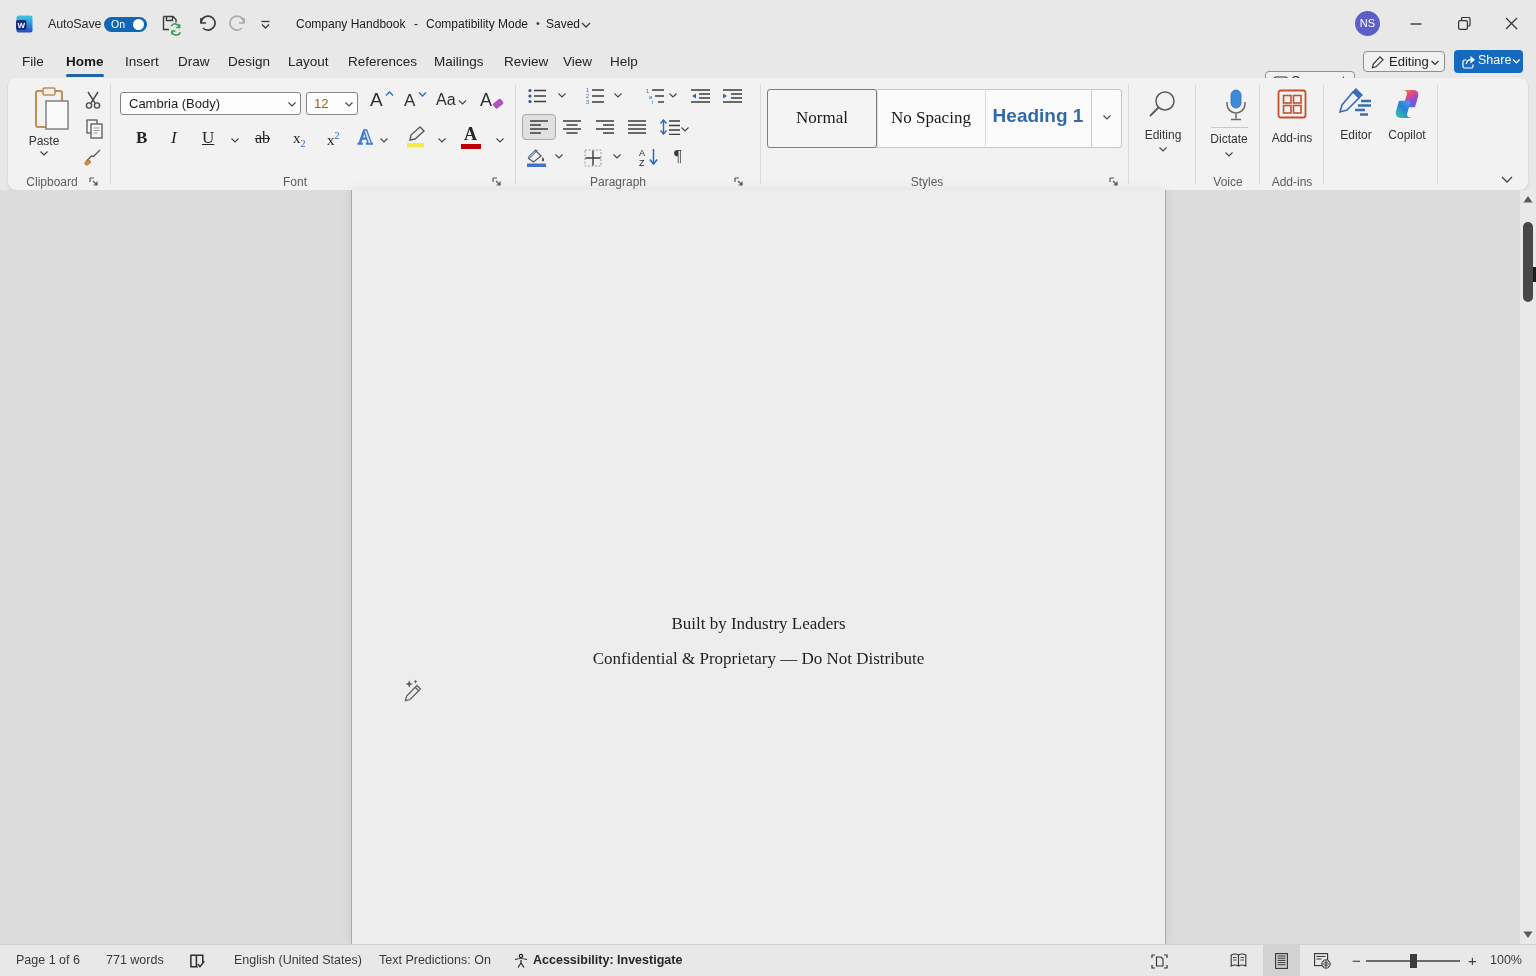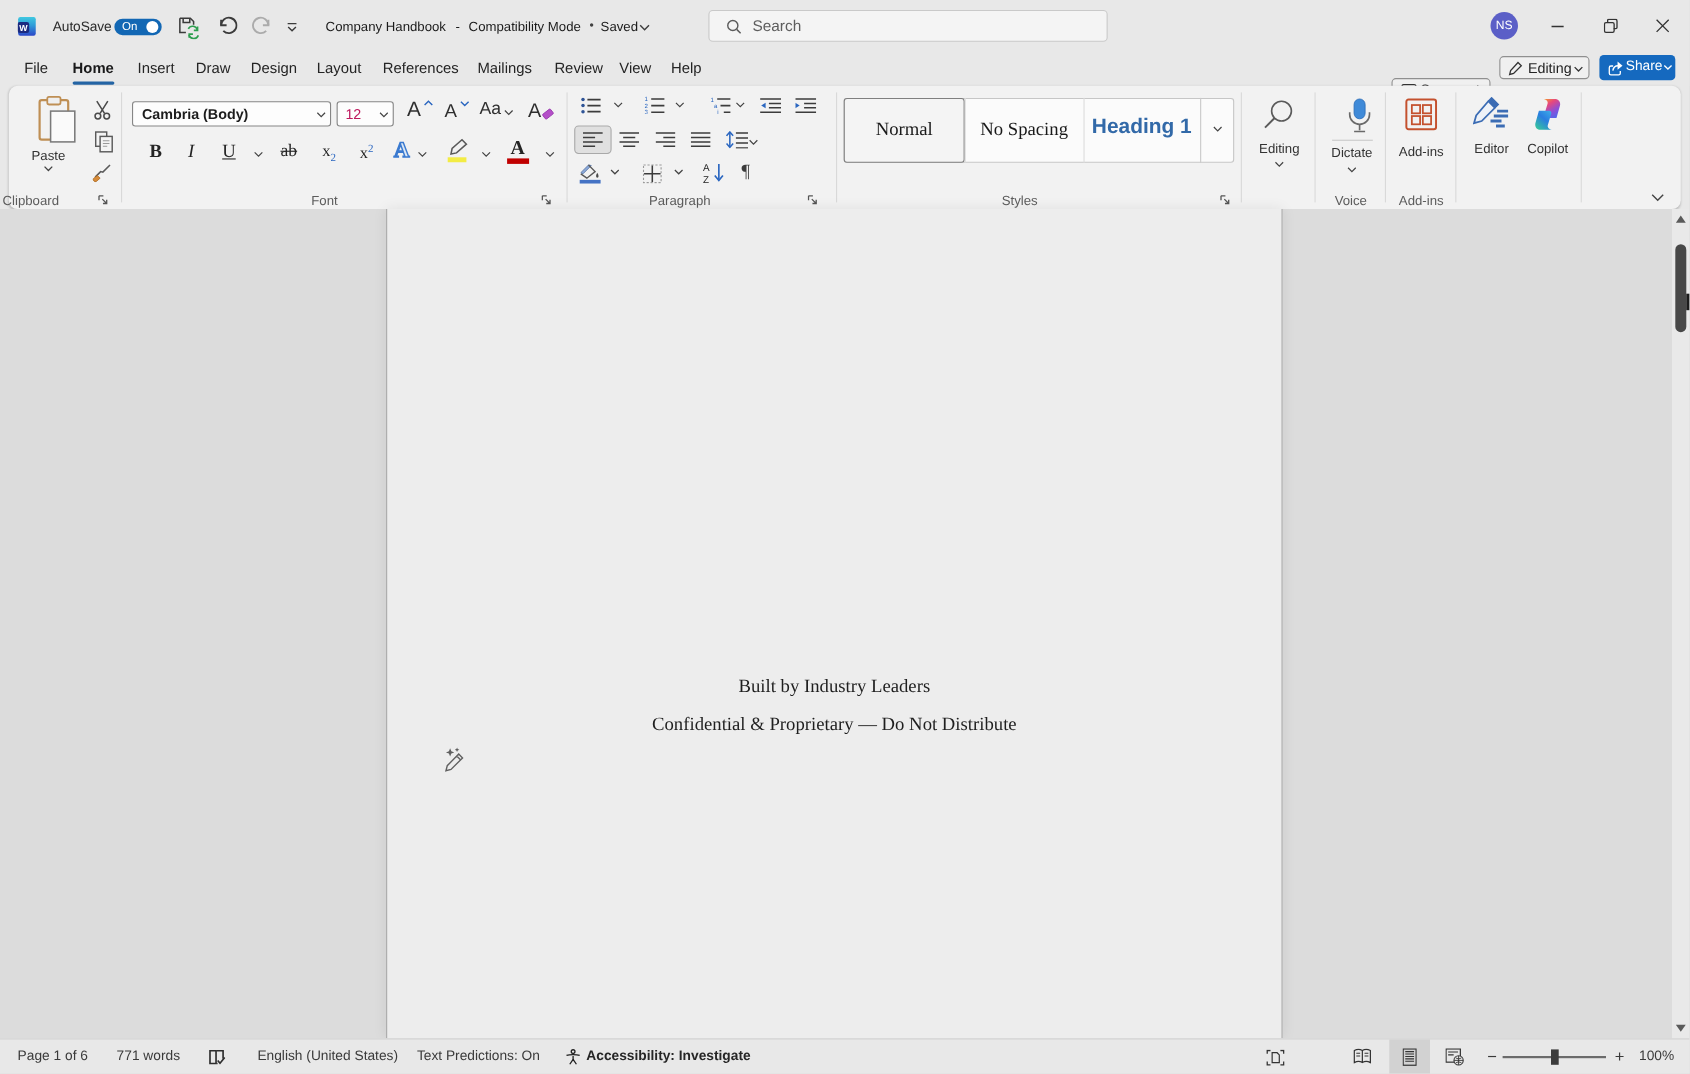--- a/index.html
+++ b/index.html
@@ -76,27 +76,20 @@
 
   <div class="abs" style="left:296px;top:17px;font-size:12px;color:#1b1b1b;white-space:nowrap;">Company Handbook</div>
   <div class="abs" style="left:414px;top:17px;font-size:12px;color:#1b1b1b;">-</div>
   <div class="abs" style="left:426px;top:17px;font-size:12px;color:#1b1b1b;white-space:nowrap;">Compatibility Mode</div>
   <div class="abs" style="left:536px;top:17px;font-size:11px;color:#424242;">•</div>
   <div class="abs" style="left:546px;top:17px;font-size:12px;color:#1b1b1b;">Saved</div>
   <svg class="abs" style="left:580px;top:20px;" width="12" height="11" viewBox="0 0 12 11">
     <path d="M2 3 l4 4 l4 -4" fill="none" stroke="#3b3b3b" stroke-width="1.3"></path>
   </svg>
 
-  <div class="abs" style="left:644px;top:9px;width:363px;height:29px;background:#f4f4f4;border:1px solid #c9c9c9;border-radius:4px;">
-    <svg class="abs" style="left:15px;top:7px;" width="15" height="15" viewBox="0 0 15 15">
-      <circle cx="6.2" cy="6.2" r="4.6" fill="none" stroke="#5b5b5b" stroke-width="1.3"></circle>
-      <path d="M9.7 9.7 L13.3 13.3" stroke="#5b5b5b" stroke-width="1.3"></path>
-    </svg>
-    <div class="abs" style="left:39px;top:5px;font-size:14px;color:#5e5e5e;">Search</div>
-  </div>
 
   <div class="abs" style="left:1355px;top:11px;width:25px;height:25px;background:#5b5fc7;border-radius:50%;text-align:center;line-height:25px;font-size:11px;color:#fff;">NS</div>
 
   <svg class="abs" style="left:1410px;top:18px;" width="12" height="12" viewBox="0 0 12 12">
       <path d="M0.5 6 h11" stroke="#333" stroke-width="1.4"></path>
     </svg>
   <svg class="abs" style="left:1458px;top:17px;" width="13" height="13" viewBox="0 0 13 13">
     <path d="M3.5 3.5 v-2 a1 1 0 0 1 1 -1 h6 a1.5 1.5 0 0 1 1.5 1.5 v6 a1 1 0 0 1 -1 1 h-2" fill="none" stroke="#333" stroke-width="1.2"></path>
     <rect x="0.6" y="3.6" width="8.8" height="8.8" rx="1.4" fill="none" stroke="#333" stroke-width="1.2"></rect>
   </svg>
@@ -151,21 +144,21 @@
 
   <div class="vsep" style="left:102px;"></div>
   <div class="vsep" style="left:507px;"></div>
   <div class="vsep" style="left:752px;"></div>
   <div class="vsep" style="left:1120px;"></div>
   <div class="vsep" style="left:1187px;"></div>
   <div class="vsep" style="left:1251px;"></div>
   <div class="vsep" style="left:1315px;"></div>
   <div class="vsep" style="left:1429px;"></div>
 
-  <div class="glabel" style="left:20px;">Clipboard</div>
+  <div class="glabel" style="left:44px;">Clipboard</div>
   <div class="glabel" style="left:287px;">Font</div>
   <div class="glabel" style="left:610px;">Paragraph</div>
   <div class="glabel" style="left:919px;">Styles</div>
   <div class="glabel" style="left:1220px;">Voice</div>
   <div class="glabel" style="left:1284px;">Add-ins</div>
 
   <svg class="launcher" style="left:81px;" viewBox="0 0 10 10">
       <path d="M1 1 h4 M1 1 v4" stroke="#555" stroke-width="1.2" fill="none"></path>
       <path d="M4 4 l4 4 M8 4.6 v3.4 h-3.4" stroke="#555" stroke-width="1.2" fill="none"></path>
     </svg>
@@ -207,27 +200,27 @@
     <rect x="5" y="5" width="11" height="14" fill="#f4f4f4" stroke="#5a5a5a" stroke-width="1.3"></rect>
     <path d="M7.5 9 h6 M7.5 11.5 h6 M7.5 14 h4" stroke="#9a9a9a" stroke-width="1"></path>
   </svg>
 
   <svg class="abs" style="left:75px;top:69px;" width="20" height="20" viewBox="0 0 20 20">
     <path d="M17 3 l-6.5 6.5 -2 -0.5 -5 5" fill="none" stroke="#5a5a5a" stroke-width="1.4"></path>
     <path d="M5.5 12.5 l2.5 2.5 -3.5 3 c-1.5 0.6 -3.3 -1 -2.6 -2.6 z" fill="#d88c3a" stroke="#b06f28" stroke-width="0.8"></path>
   </svg>
 
   <div class="abs" style="left:112px;top:14px;width:181px;height:23px;background:#fdfdfd;border:1px solid #868686;border-radius:3px;">
-    <div class="abs" style="left:8px;top:3px;font-size:13px;color:#1c1c1c;font-weight:bold;">Cambria (Body)</div>
+    <div class="abs" style="left:8px;top:3px;font-size:13px;color:#1c1c1c;">Cambria (Body)</div>
     <svg class="abs" style="left:166px;top:8px;" width="10" height="8" viewBox="0 0 10 8">
         <path d="M1.5 1.5 l3.5 3.5 L8.5 1.5" fill="none" stroke="#444" stroke-width="1.1"></path>
       </svg>
   </div>
   <div class="abs" style="left:298px;top:14px;width:52px;height:23px;background:#fdfdfd;border:1px solid #868686;border-radius:3px;">
-    <div class="abs" style="left:7px;top:3px;font-size:13px;color:#be185d;">12</div>
+    <div class="abs" style="left:7px;top:3px;font-size:13px;color:#a16207;">12</div>
     <svg class="abs" style="left:37px;top:8px;" width="10" height="8" viewBox="0 0 10 8">
         <path d="M1.5 1.5 l3.5 3.5 L8.5 1.5" fill="none" stroke="#444" stroke-width="1.1"></path>
       </svg>
   </div>
 
   <div class="abs" style="left:362px;top:11px;font-size:19px;color:#2f2f2f;font-weight:500;">A</div>
   <svg class="abs" style="left:377px;top:12px;" width="9" height="7" viewBox="0 0 9 7">
       <path d="M1 5.5 L4.5 2 L8 5.5" fill="none" stroke="#2a66c0" stroke-width="1.3"></path>
     </svg>
   <div class="abs" style="left:396px;top:13px;font-size:17px;color:#2f2f2f;font-weight:500;">A</div>

